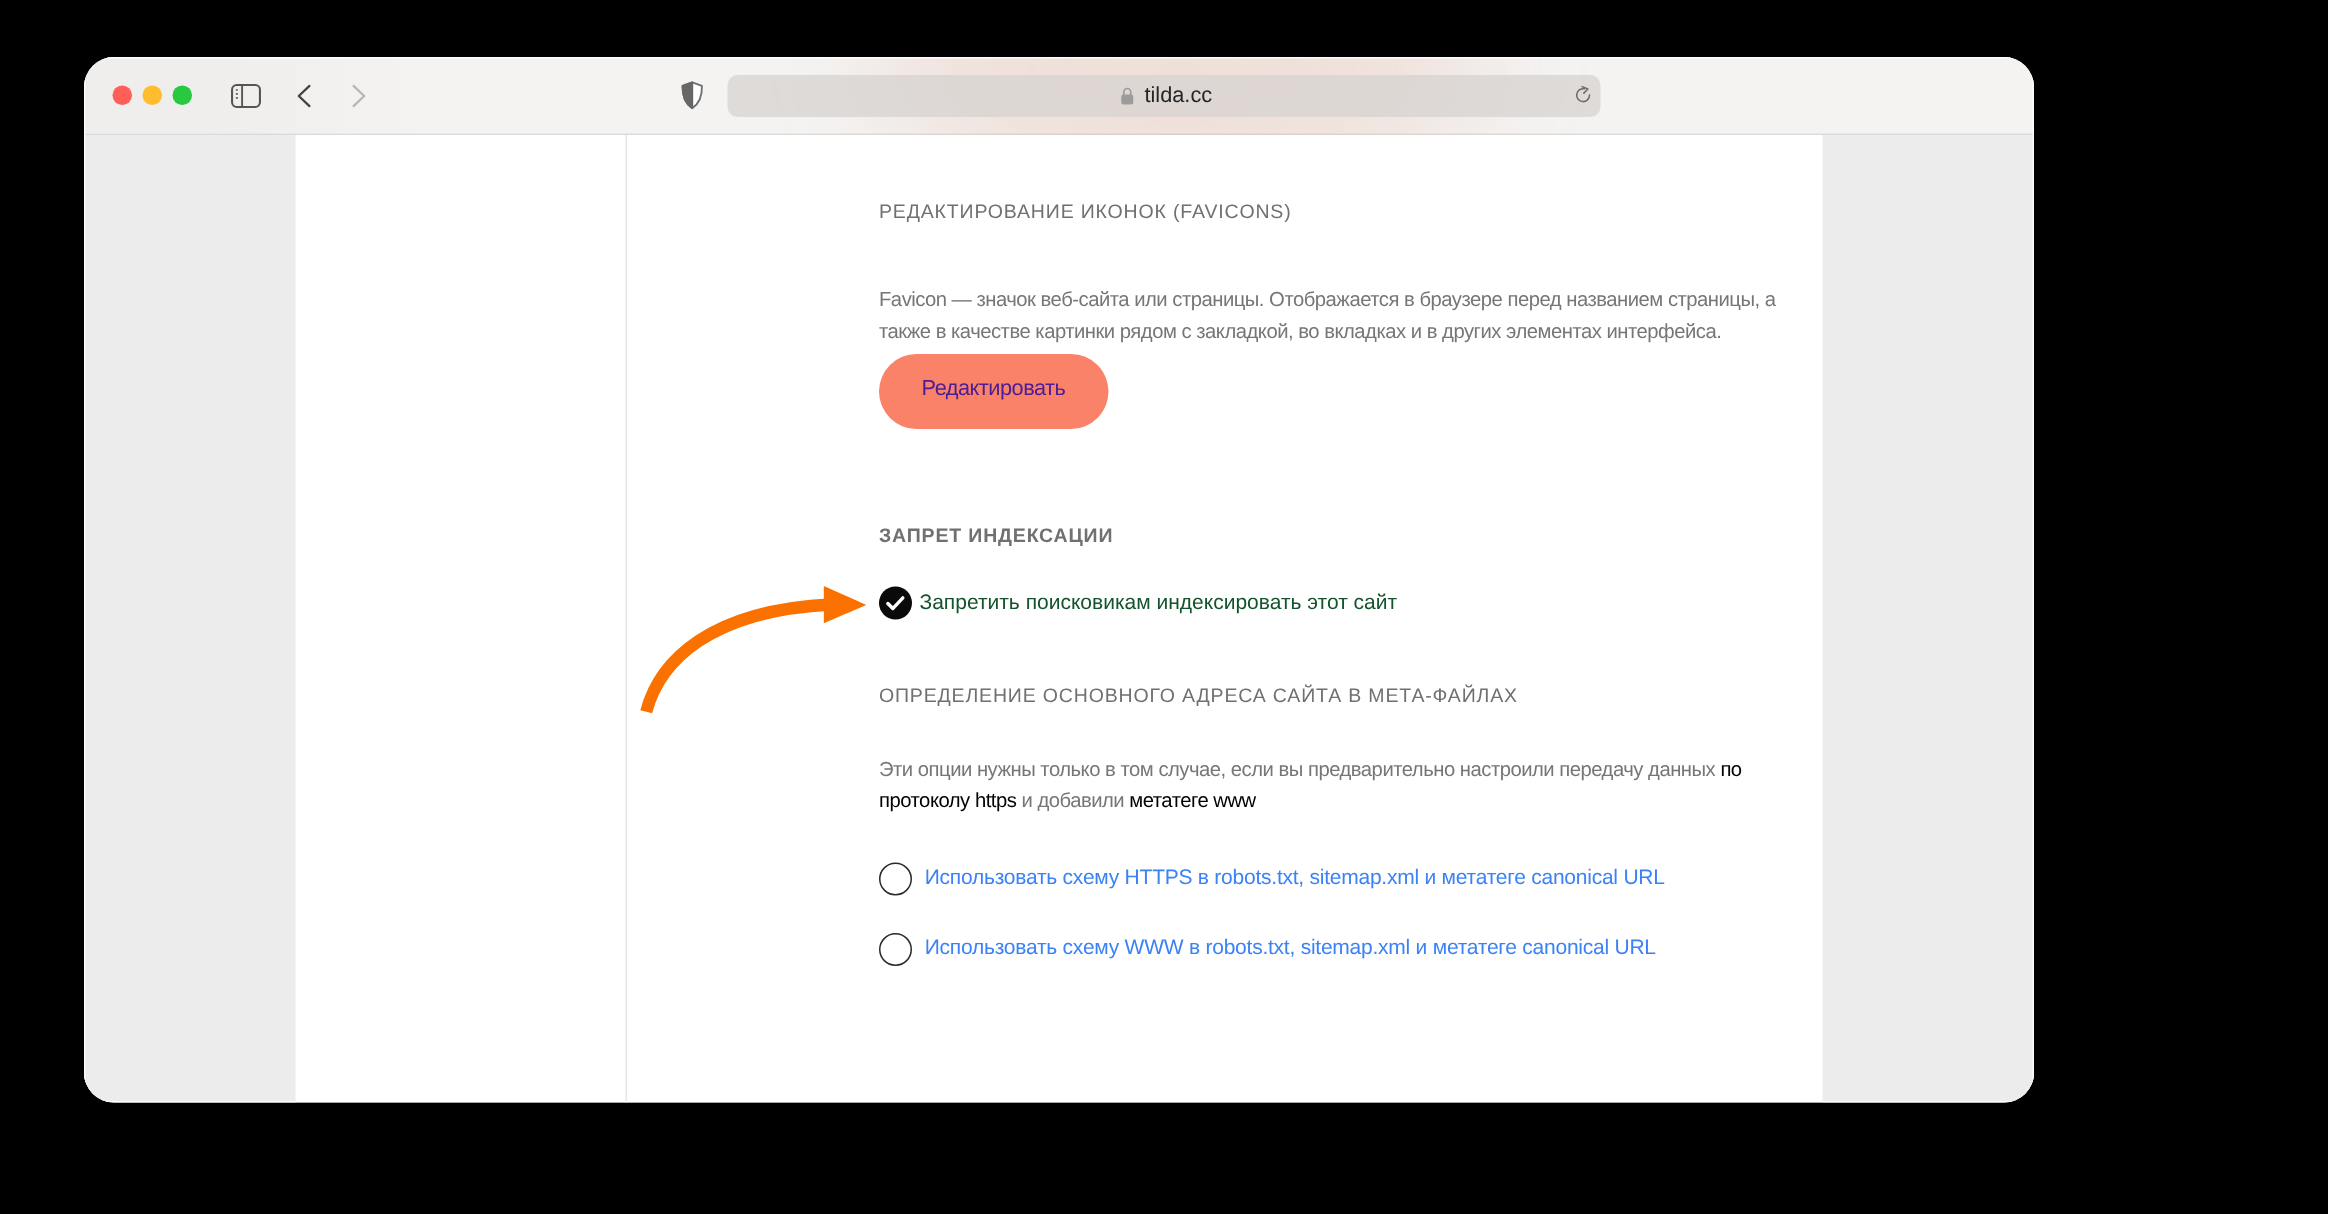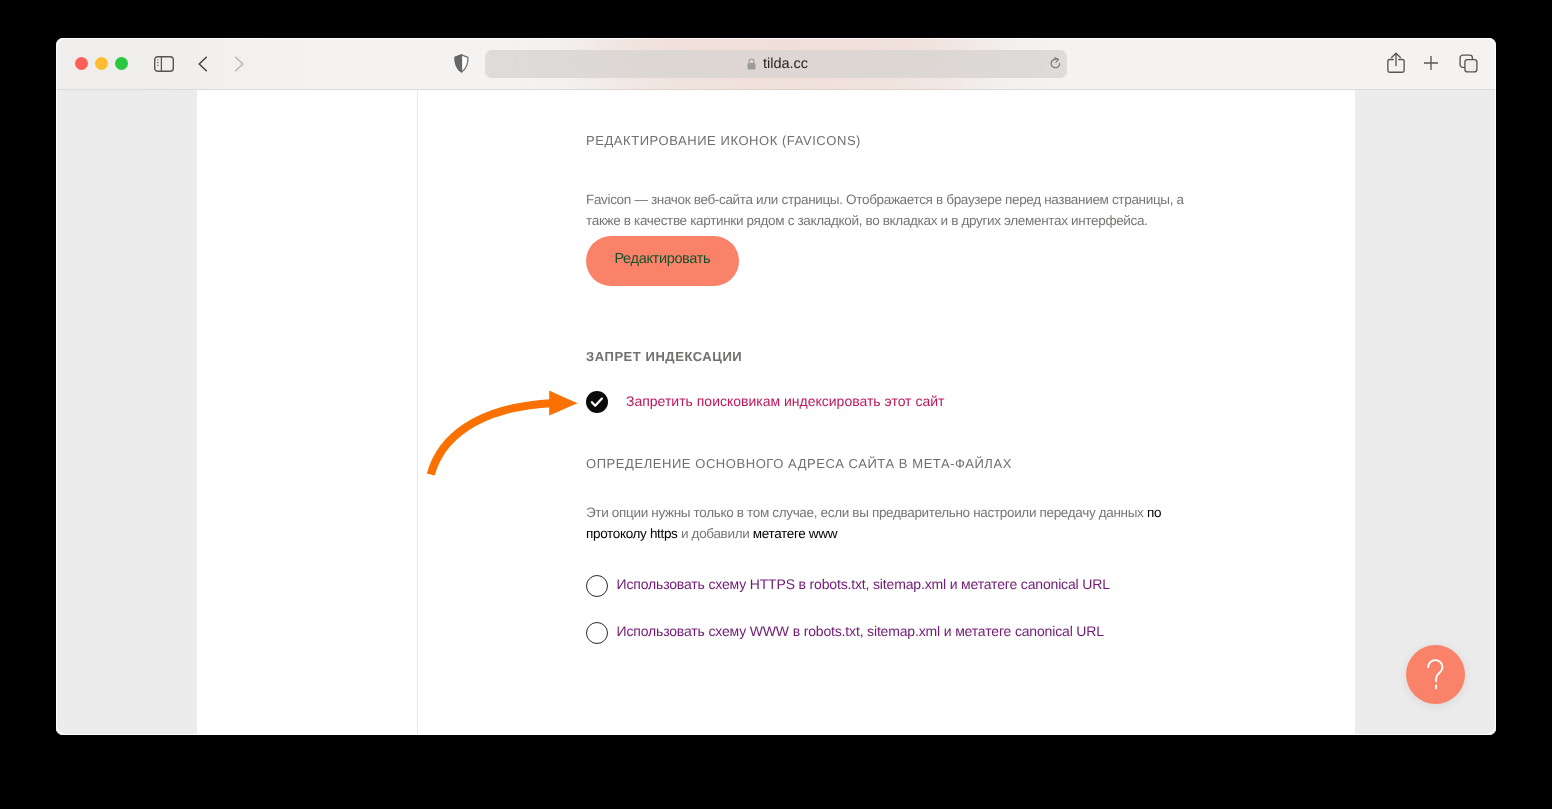--- a/index.html
+++ b/index.html
@@ -4,22 +4,22 @@
 <title>tilda.cc</title>
 <style>
   * { box-sizing: border-box; margin:0; padding:0; }
   html,body { width:1552px; height:809px; overflow:hidden; }
   body { background:#000; font-family:"Liberation Sans", sans-serif; }
   * { -webkit-font-smoothing:antialiased; text-rendering:geometricPrecision; }
   .window { will-change:transform; }
   .desktop { position:absolute; inset:0; background:#000; }
 
   .window {
-    position:absolute; left:56px; top:38px; width:1440px; height:697px;
-    border-radius:7px; overflow:hidden; background:#fff;
+    position:absolute; left:56px; top:38px; width:1300px; height:697px;
+    border-radius:20px; overflow:hidden; background:#fff;
     
   }
 
   
   .toolbar { position:absolute; left:0; top:0; width:100%; height:52px;
     background:linear-gradient(to right, #efeeec 0%, #efeeec 6%, #f4f3f2 18%, #f4f3f2 100%); border-bottom:1px solid #dcdad8; }
   .toolbar-tint { position:absolute; left:420px; top:-100px; width:620px; height:240px;
     background:radial-gradient(ellipse 50% 50% at 50% 46%, rgba(226,163,140,0.26) 0%, rgba(226,163,140,0.21) 52%, rgba(226,163,140,0.0) 78%);
     filter:blur(26px); pointer-events:none; }
   .tl { position:absolute; width:13px; height:13px; border-radius:50%; top:19px; }
@@ -54,29 +54,29 @@
 
   .main { position:absolute; left:474px; top:0; width:620px; }
 
   .sec-title { position:absolute; font-size:13px; letter-spacing:0.56px; color:#71706f;
     font-weight:400; white-space:nowrap; }
   .sec-body { position:absolute; font-size:13.5px; letter-spacing:-0.33px; color:#777674;
     line-height:20.7px; white-space:pre; }
   .link { color:#000000; text-decoration:none; }
 
   .btn { position:absolute; display:flex; align-items:center; justify-content:center;
-    background:#f98268; color:#14532d; border-radius:25px; width:153px; height:50px;
+    background:#f98268; color:#4c1d95; border-radius:25px; width:153px; height:50px;
     font-size:14.5px; letter-spacing:-0.33px; padding-right:0.3px; padding-bottom:4px; }
 
   .chk-row { position:absolute; display:flex; align-items:center; }
   .chk { width:22px; height:22px; border-radius:50%; background:#0a0a0a; position:relative; flex:0 0 auto;
     display:flex; align-items:center; justify-content:center; }
   .radio { width:22px; height:22px; border-radius:50%; border:1.5px solid #2a2a2a; background:#fff; flex:0 0 auto; }
-  .chk-label { font-size:14px; color:#be185d; margin-left:18px; letter-spacing:0px; white-space:nowrap; position:relative; top:-1px; }
-  .radio-label { font-size:14px; color:#701a75; margin-left:8.5px; letter-spacing:-0.16px; white-space:nowrap; position:relative; top:-2px; }
+  .chk-label { font-size:14px; color:#14532d; margin-left:5px; letter-spacing:0px; white-space:nowrap; position:relative; top:-1px; }
+  .radio-label { font-size:14px; color:#3b82f6; margin-left:8.5px; letter-spacing:-0.16px; white-space:nowrap; position:relative; top:-2px; }
 
   .helpbtn { position:absolute; left:1350px; top:555px; width:59px; height:59px; border-radius:50%;
     background:#f98268; display:flex; align-items:center; justify-content:center;
     box-shadow:0 2px 12px rgba(0,0,0,0.09); }
   .helpbtn .sr { position:absolute; width:1px; height:1px; overflow:hidden; clip-path:inset(50%); color:#fff; }
 
   .arrow { position:absolute; left:368px; top:295px; }
 
   
   .t-fav     { top:43px;  left:56px; }

